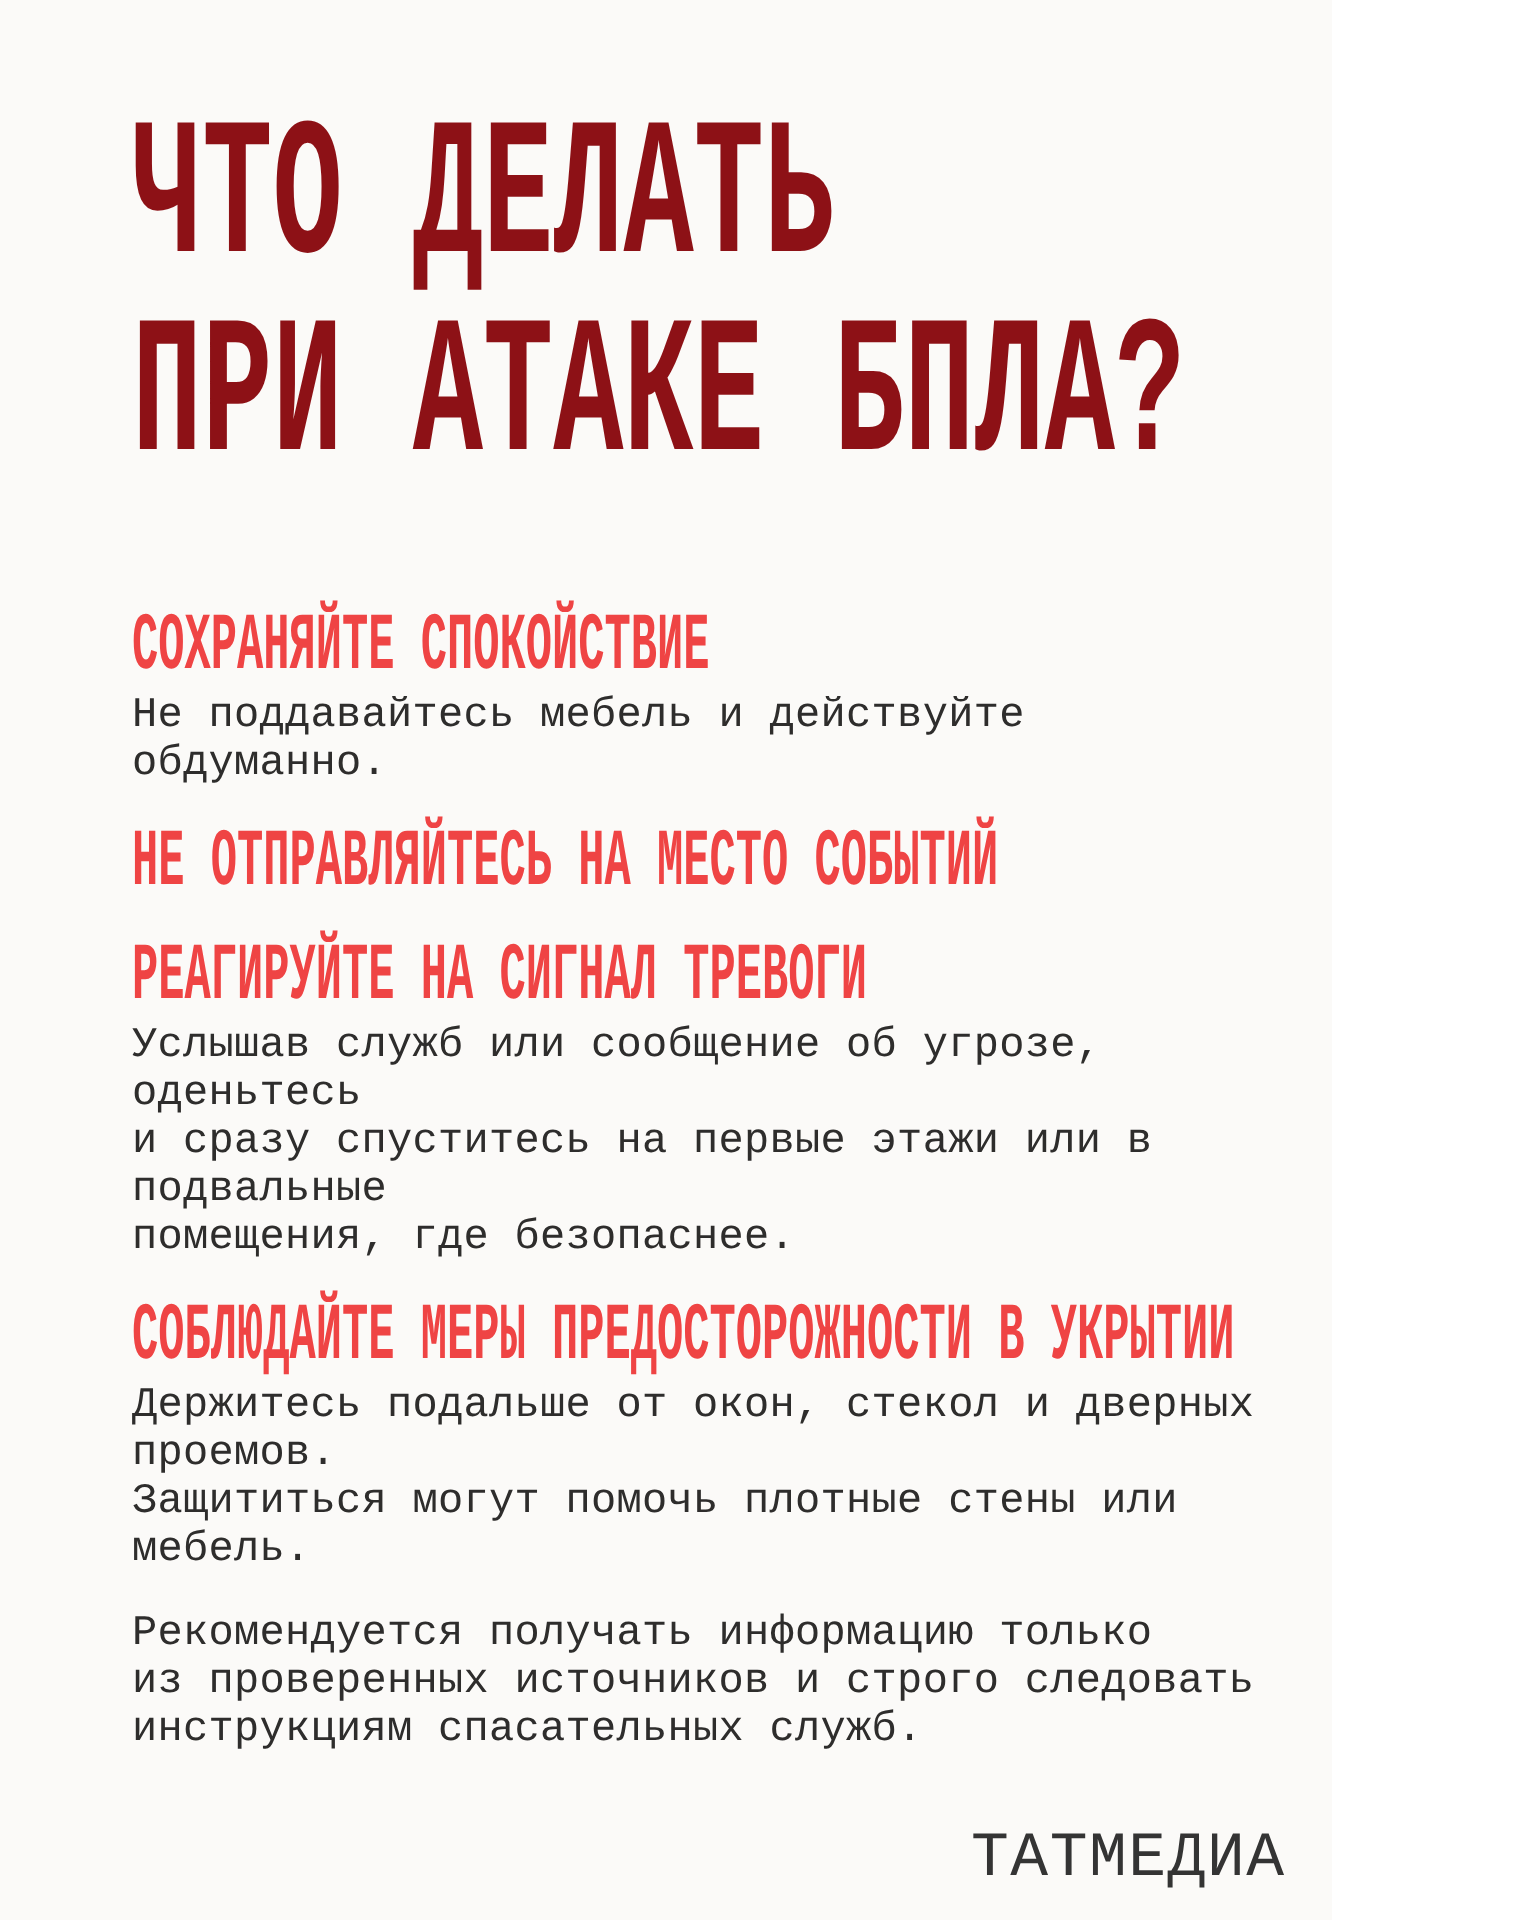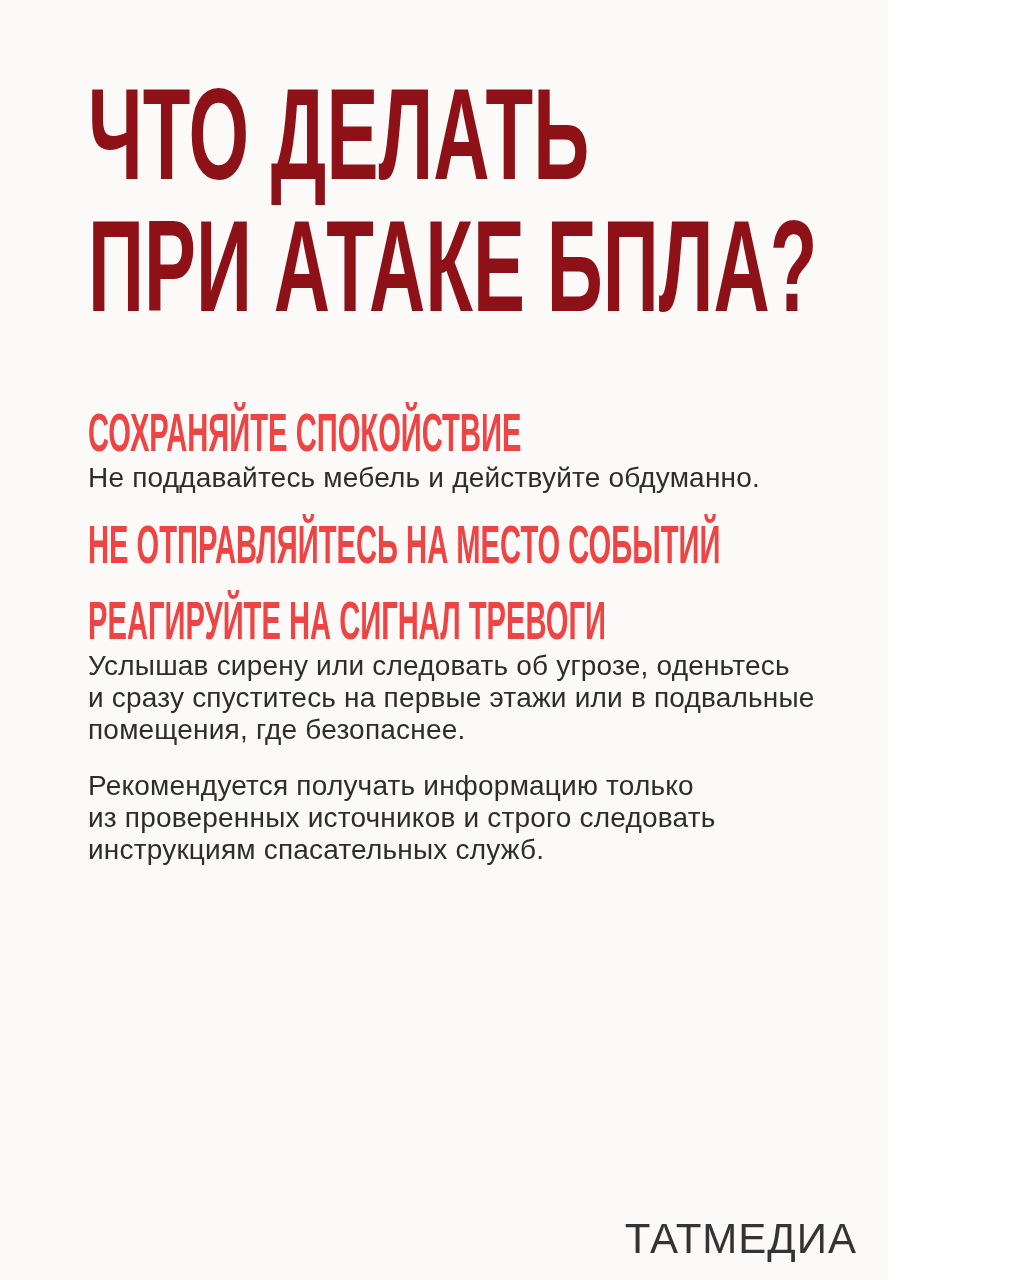--- a/index.html
+++ b/index.html
@@ -5,21 +5,21 @@
   html, body {
     margin: 0;
     padding: 0;
     overflow: hidden;
   }
   .poster {
     position: relative;
     width: 888px;
     height: 1280px;
     background: #fbfaf8;
-    font-family: Liberation Sans, sans-serif;
+    font-family: Liberation Mono, monospace;
     overflow: hidden;
   }
   .content {
     padding: 68px 40px 0 88px;
   }
   
   .condensed {
     display: inline-block;
     white-space: nowrap;
     transform-origin: 0 50%;
@@ -90,25 +90,30 @@
       <span class="section-heading"><span class="condensed">СОХРАНЯЙТЕ СПОКОЙСТВИЕ</span></span>
       <div class="section-body">Не поддавайтесь мебель и действуйте обдуманно.</div>
     </section>
 
     <section class="section">
       <span class="section-heading"><span class="condensed">НЕ ОТПРАВЛЯЙТЕСЬ НА МЕСТО СОБЫТИЙ</span></span>
     </section>
 
     <section class="section">
       <span class="section-heading"><span class="condensed">РЕАГИРУЙТЕ НА СИГНАЛ ТРЕВОГИ</span></span>
-      <div class="section-body">Услышав сирену или следовать об угрозе, оденьтесь
+      <div class="section-body">Услышав служб или сообщение об угрозе, оденьтесь
 и сразу спуститесь на первые этажи или в подвальные
 помещения, где безопаснее.</div>
     </section>
 
+    <section class="section">
+      <span class="section-heading"><span class="condensed">СОБЛЮДАЙТЕ МЕРЫ ПРЕДОСТОРОЖНОСТИ В УКРЫТИИ</span></span>
+      <div class="section-body">Держитесь подальше от окон, стекол и дверных проемов.
+Защититься могут помочь плотные стены или мебель.</div>
+    </section>
 
     <section class="section">
       <div class="section-body">Рекомендуется получать информацию только
 из проверенных источников и строго следовать
 инструкциям спасательных служб.</div>
     </section>
 
   </div>
 
   <div class="footer-brand">ТАТМЕДИА</div>

